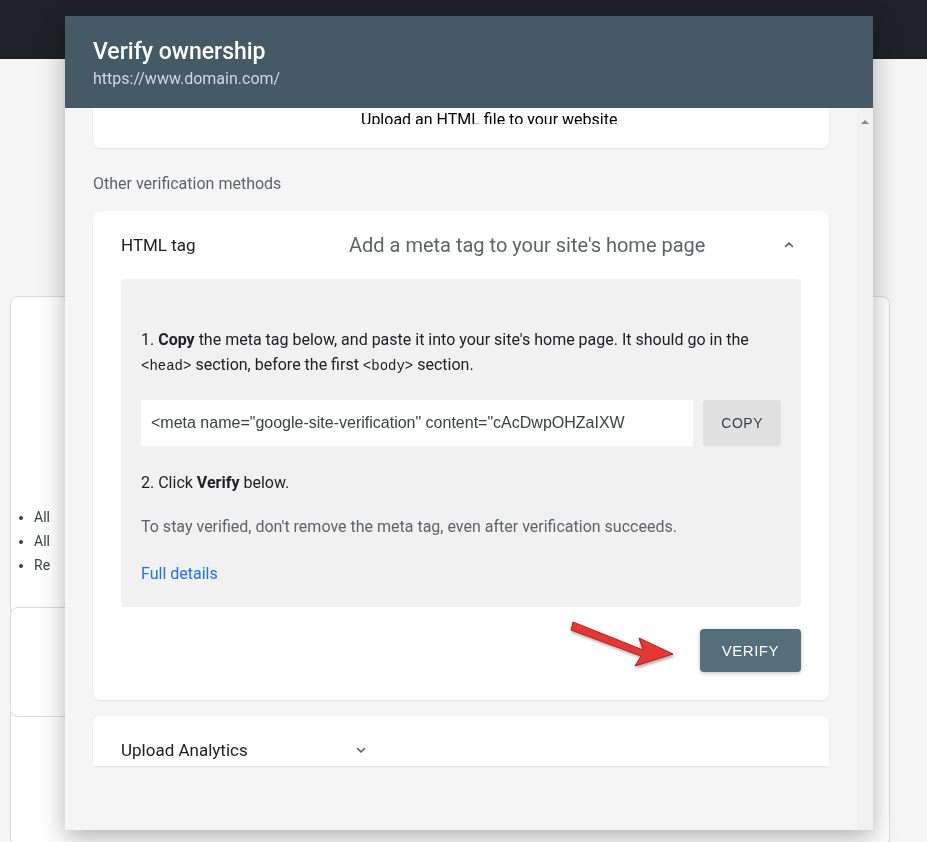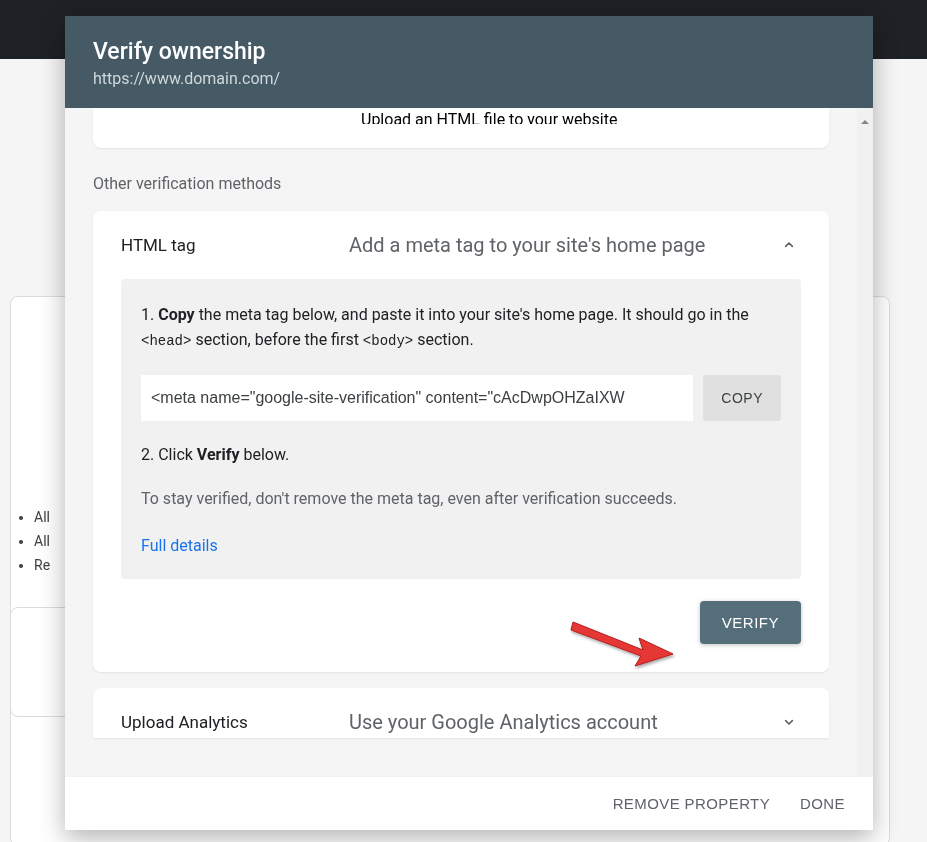--- a/index.html
+++ b/index.html
@@ -169,20 +169,21 @@
     }
     .instructions-box {
       background: #f1f1f1;
       padding: 24px 20px;
       border-radius: 4px;
     }
     .inst-line {
       font-size: 16px;
       color: #202124;
       line-height: 1.55;
+      margin-top: 25px;
     }
     .inst-line .b { font-weight: 700; }
     .inst-line code {
       font-family: 'Courier New', monospace;
       font-size: 14px;
     }
     .code-row {
       display: flex;
       align-items: stretch;
       gap: 10px;
@@ -338,36 +339,31 @@
           </div>
           <div class="verify-row">
             <button class="verify-btn">VERIFY</button>
           </div>
         </div>
       </div>
 
       <div class="card method-card bottom-card-trunc">
         <div class="method-header">
           <div class="method-name">Upload Analytics</div>
-          <div class="method-desc">Use your Google Analytics account</div>
           <div class="chevron">
             <svg width="16" height="16" viewBox="0 0 24 24">
                 <path d="M7 10l5 5 5-5" stroke="#5f6368" stroke-width="2.5" fill="none" stroke-linecap="round" stroke-linejoin="round"></path>
               </svg>
           </div>
         </div>
       </div>
 
     </div>
   </div>
 
-  <div class="modal-footer">
-    <button class="footer-btn">REMOVE PROPERTY</button>
-    <button class="footer-btn">DONE</button>
-  </div>
 </div>
 
 <svg class="arrow-annot" width="120" height="60" viewBox="0 0 120 60">
   <defs>
     <filter id="ds" x="-20%" y="-20%" width="140%" height="140%">
       <feDropShadow dx="1" dy="2" stdDeviation="1.5" flood-opacity="0.35"></feDropShadow>
     </filter>
   </defs>
   <g filter="url(#ds)">
     <path d="M8 12 L78 40 L74 28 L108 44 L70 56 L76 46 L6 20 Z" fill="#e53935" stroke="#b71c1c" stroke-width="1"></path>

